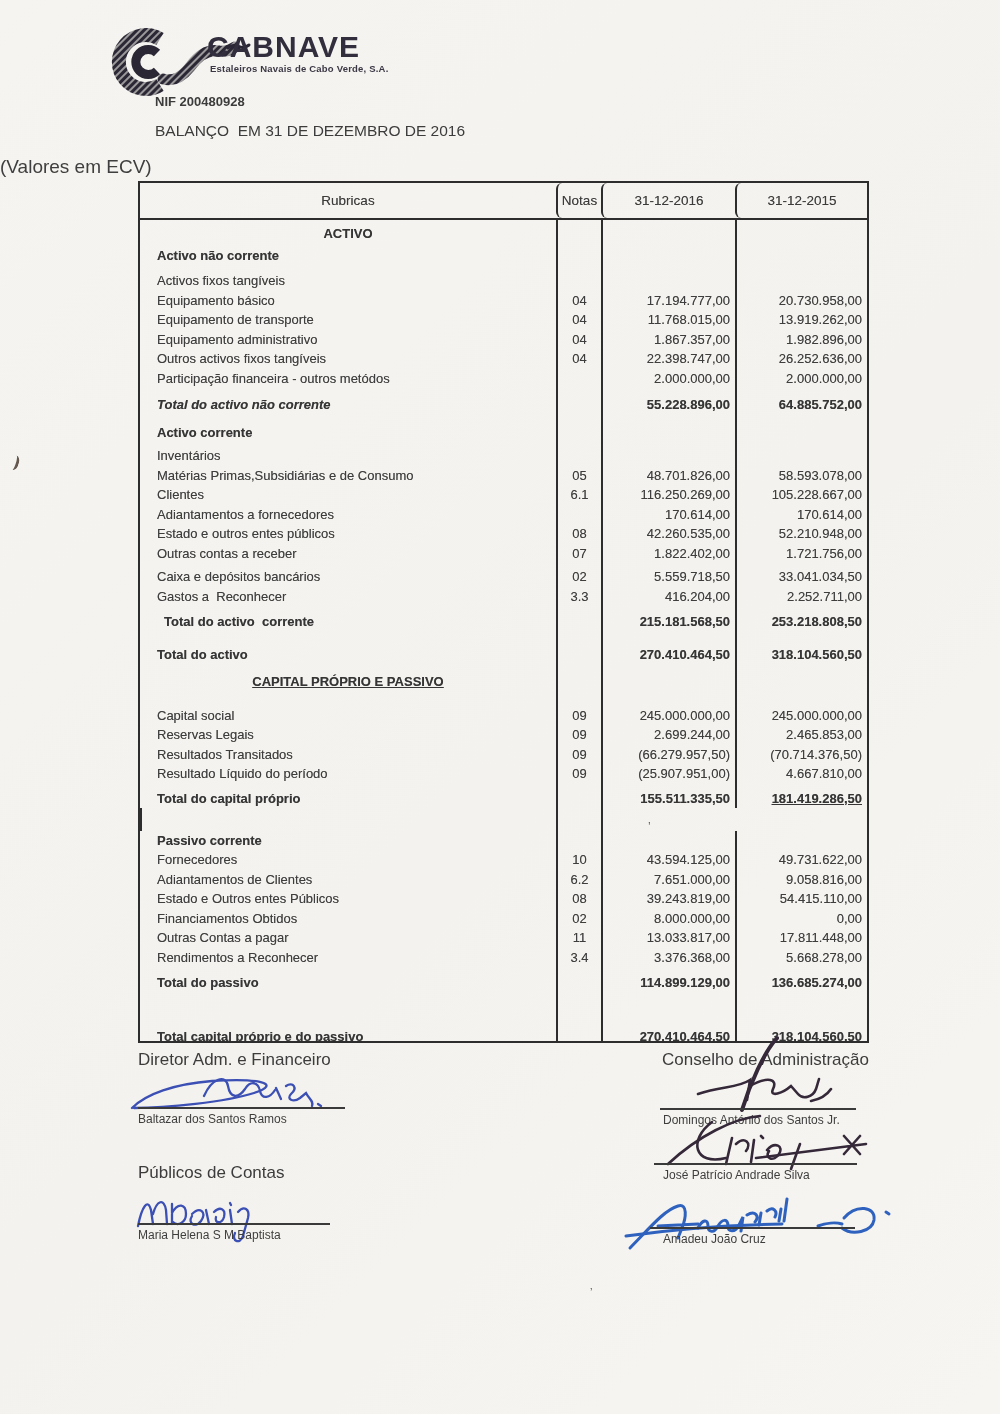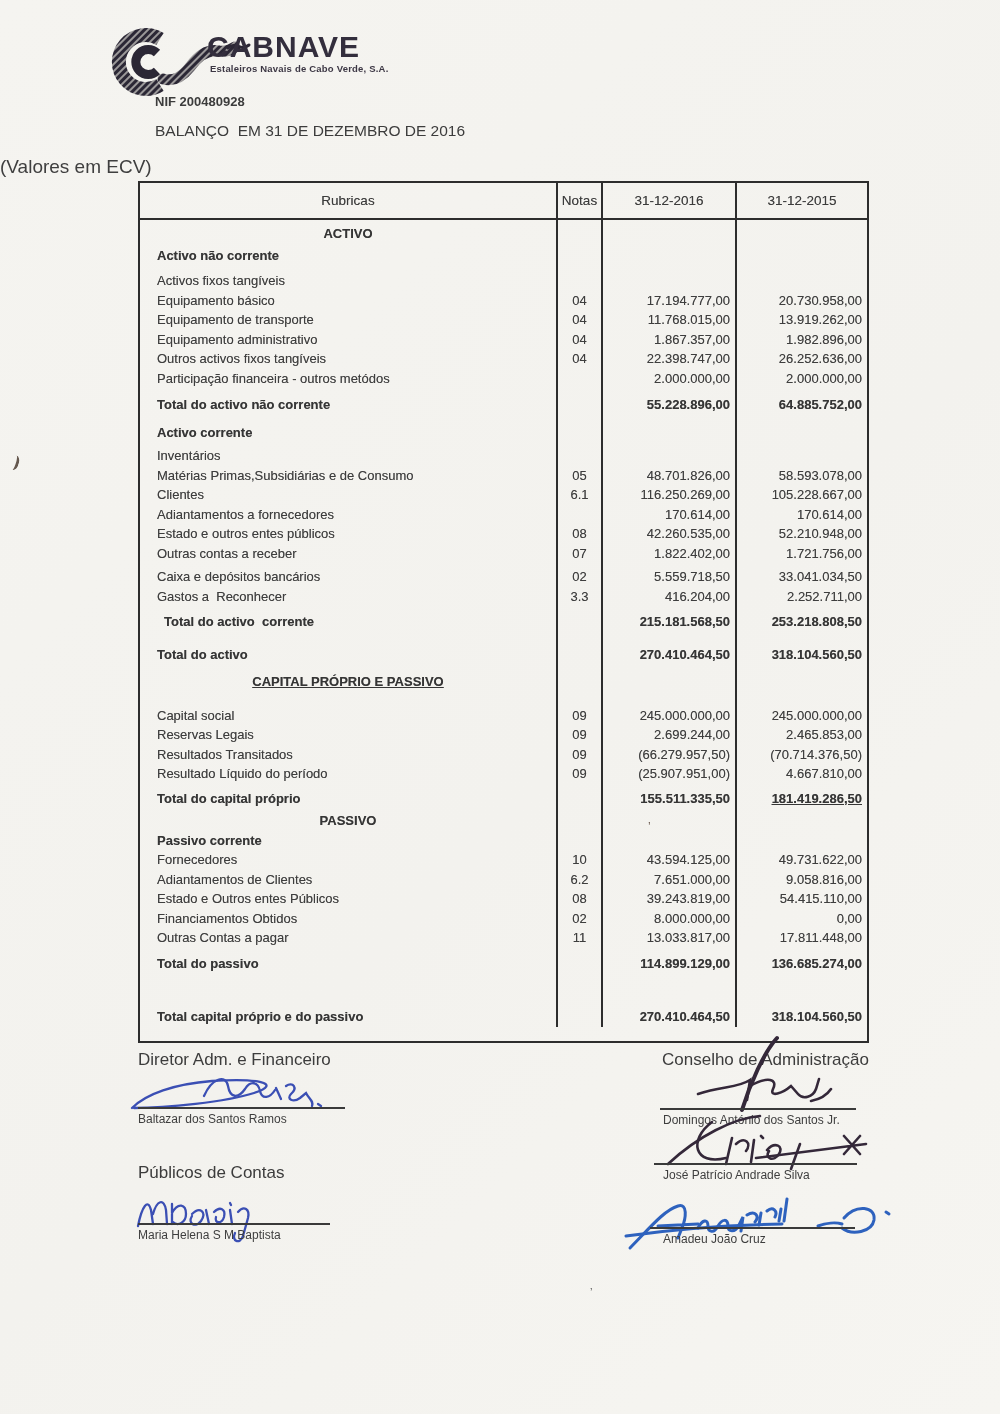--- a/index.html
+++ b/index.html
@@ -25,21 +25,21 @@
   .currency-note { position: absolute; left: 0; top: 156px; width: 845px; font-size: 19px; color: #3f3f3f; }
 
   
   .btable {
     position: absolute; left: 138px; top: 181px; width: 731px; height: 862px;
     border: 2px solid #2d2d2d; overflow: hidden;
     text-shadow: 0 0 .4px rgba(70,70,70,.55);
   }
   .thead { display: grid; grid-template-columns: 416px 45px 134px 1fr;
     height: 37px; border-bottom: 2px solid #2d2d2d; font-size: 13.5px; color: #3c3c3c; }
-  .thead .hc { display: flex; align-items: center; justify-content: center; }
+  .thead .hc { display: flex; align-items: center; justify-content: center; border-radius: 6px; }
   .bl { border-left: 2px solid #2d2d2d; }
   .trow { display: grid; grid-template-columns: 416px 45px 134px 1fr; }
   .cell { height: 19.5px; line-height: 19.5px; font-size: 13px; color: #3e3e3e; white-space: pre; overflow: visible; }
   .cell.lab { padding-left: 17px; }
   .cell.nota { text-align: center; }
   .cell.val { text-align: right; padding-right: 5px; }
   .trow.bold .cell { font-weight: bold; color: #353535; }
   .trow.center .cell.lab { text-align: center; padding-left: 0; }
 
   
@@ -124,21 +124,21 @@
           <div class="cell val bl">22.398.747,00</div>
           <div class="cell val bl">26.252.636,00</div>
         </div>
         <div class="trow">
           <div class="cell lab">Participação financeira - outros metódos</div>
           <div class="cell nota bl"></div>
           <div class="cell val bl">2.000.000,00</div>
           <div class="cell val bl">2.000.000,00</div>
         </div>
         <div class="trow bold">
-          <div class="cell lab" style="padding-top: 7px; height: 26.5px;">Total do activo não corrente</div>
+          <div class="cell lab" style="padding-top: 7px; height: 26.5px; font-style: italic;">Total do activo não corrente</div>
           <div class="cell nota bl" style="padding-top: 7px; height: 26.5px;"></div>
           <div class="cell val bl" style="padding-top: 7px; height: 26.5px;">55.228.896,00</div>
           <div class="cell val bl" style="padding-top: 7px; height: 26.5px;">64.885.752,00</div>
         </div>
         <div class="trow bold">
           <div class="cell lab" style="padding-top: 8px; height: 27.5px;">Activo corrente</div>
           <div class="cell nota bl" style="padding-top: 8px; height: 27.5px;"></div>
           <div class="cell val bl" style="padding-top: 8px; height: 27.5px;"></div>
           <div class="cell val bl" style="padding-top: 8px; height: 27.5px;"></div>
         </div>
@@ -232,21 +232,20 @@
           <div class="cell val bl">(25.907.951,00)</div>
           <div class="cell val bl">4.667.810,00</div>
         </div>
         <div class="trow bold">
           <div class="cell lab" style="padding-top: 5px; height: 24.5px;">Total do capital próprio</div>
           <div class="cell nota bl" style="padding-top: 5px; height: 24.5px;"></div>
           <div class="cell val bl" style="padding-top: 5px; height: 24.5px;">155.511.335,50</div>
           <div class="cell val bl" style="padding-top: 5px; height: 24.5px; text-decoration: underline;">181.419.286,50</div>
         </div>
         <div class="trow bold center">
-          <div class="cell lab" style="padding-top: 3px; height: 22.5px;">PASSIVO</div>
           <div class="cell nota bl" style="padding-top: 3px; height: 22.5px;"></div>
           <div class="cell val bl" style="padding-top: 3px; height: 22.5px;"></div>
           <div class="cell val bl" style="padding-top: 3px; height: 22.5px;"></div>
         </div>
         <div class="trow bold">
           <div class="cell lab">Passivo corrente</div>
           <div class="cell nota bl"></div>
           <div class="cell val bl"></div>
           <div class="cell val bl"></div>
         </div>
@@ -272,20 +271,26 @@
           <div class="cell lab">Financiamentos Obtidos</div>
           <div class="cell nota bl">02</div>
           <div class="cell val bl">8.000.000,00</div>
           <div class="cell val bl">0,00</div>
         </div>
         <div class="trow">
           <div class="cell lab">Outras Contas a pagar</div>
           <div class="cell nota bl">11</div>
           <div class="cell val bl">13.033.817,00</div>
           <div class="cell val bl">17.811.448,00</div>
+        </div>
+        <div class="trow">
+          <div class="cell lab">Rendimentos a Reconhecer</div>
+          <div class="cell nota bl">3.4</div>
+          <div class="cell val bl">3.376.368,00</div>
+          <div class="cell val bl">5.668.278,00</div>
         </div>
         <div class="trow bold">
           <div class="cell lab" style="padding-top: 6px; height: 25.5px;">Total do passivo</div>
           <div class="cell nota bl" style="padding-top: 6px; height: 25.5px;"></div>
           <div class="cell val bl" style="padding-top: 6px; height: 25.5px;">114.899.129,00</div>
           <div class="cell val bl" style="padding-top: 6px; height: 25.5px;">136.685.274,00</div>
         </div>
         <div class="trow bold">
           <div class="cell lab" style="padding-top: 34px; height: 53.5px;">Total capital próprio e do passivo</div>
           <div class="cell nota bl" style="padding-top: 34px; height: 53.5px;"></div>

